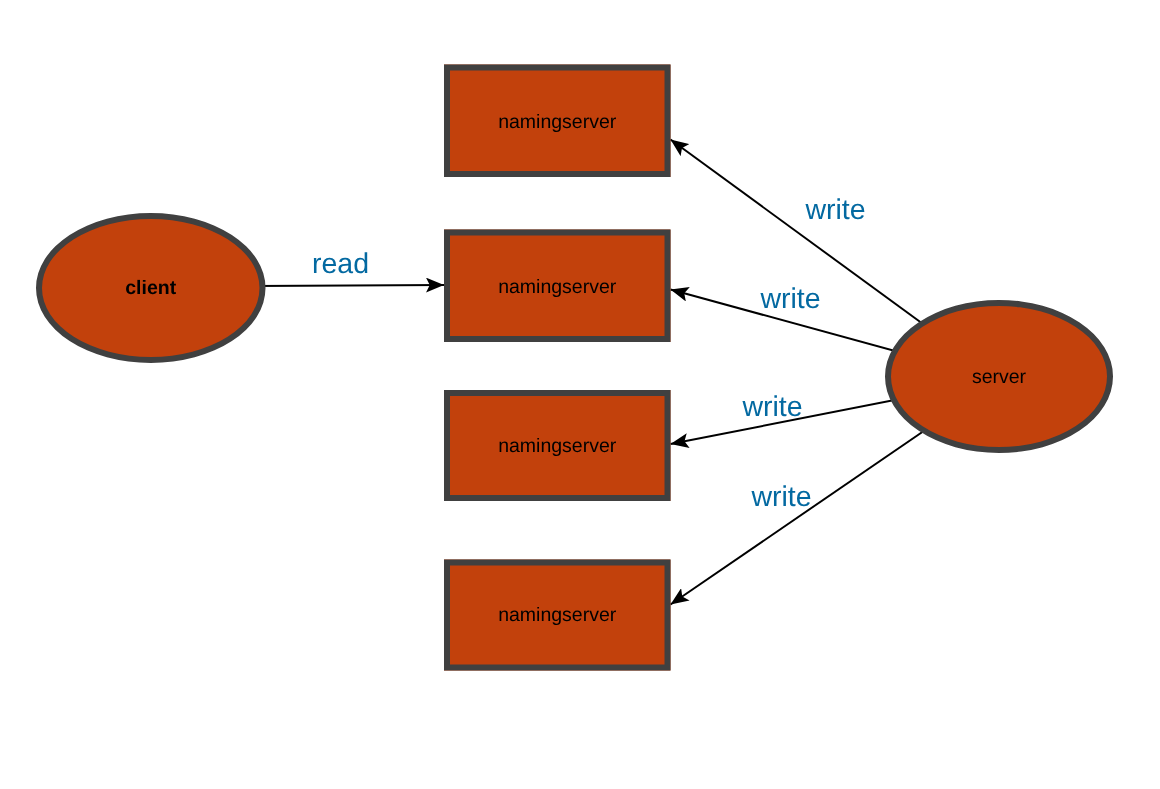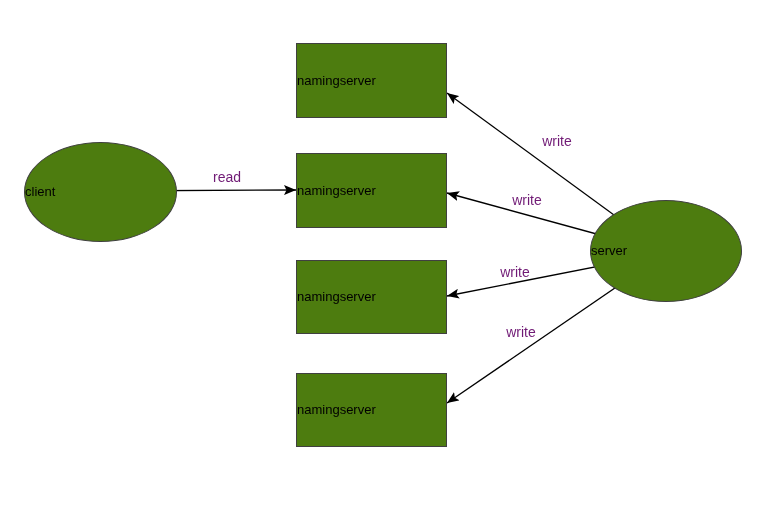--- a/index.html
+++ b/index.html
@@ -17,48 +17,48 @@
   }
   #edge-layer {
     position: absolute;
     left: 0;
     top: 0;
     z-index: 0;
   }
   .node {
     position: absolute;
     box-sizing: border-box;
-    background: #4d7c0f;
-    border: 1px solid #404040;
+    background: #c2410c;
+    border: 4px solid #404040;
     display: flex;
     align-items: center;
-    justify-content: flex-start;
+    justify-content: center;
     z-index: 1;
   }
   .node .node-label {
     font-size: 13px;
     color: #000000;
     white-space: nowrap;
     line-height: 1.2;
     text-align: center;
   }
   .ellipse {
     border-radius: 50%;
   }
   .edge-label {
     position: absolute;
     transform: translate(-50%, -50%);
-    font-size: 14px;
-    color: #701a75;
+    font-size: 19px;
+    color: #0369a1;
     white-space: nowrap;
     z-index: 2;
     padding: 0 1px;
   }
   
-  #node-client        { left: 24px;  top: 142px; width: 153px; height: 100px; }
+  #node-client        { left: 24px;  top: 142px; width: 153px; height: 100px; font-weight: bold; }
   #node-namingserver1 { left: 296px; top: 43px;  width: 151px; height: 75px; }
   #node-namingserver2 { left: 296px; top: 153px; width: 151px; height: 75px; }
   #node-namingserver3 { left: 296px; top: 260px; width: 151px; height: 74px; }
   #node-namingserver4 { left: 296px; top: 373px; width: 151px; height: 74px; }
   #node-server        { left: 590px; top: 200px; width: 152px; height: 102px; }
   
   #label-read   { left: 227px; top: 177px; }
   #label-write1 { left: 557px; top: 141px; }
   #label-write2 { left: 527px; top: 200px; }
   #label-write3 { left: 515px; top: 272px; }

